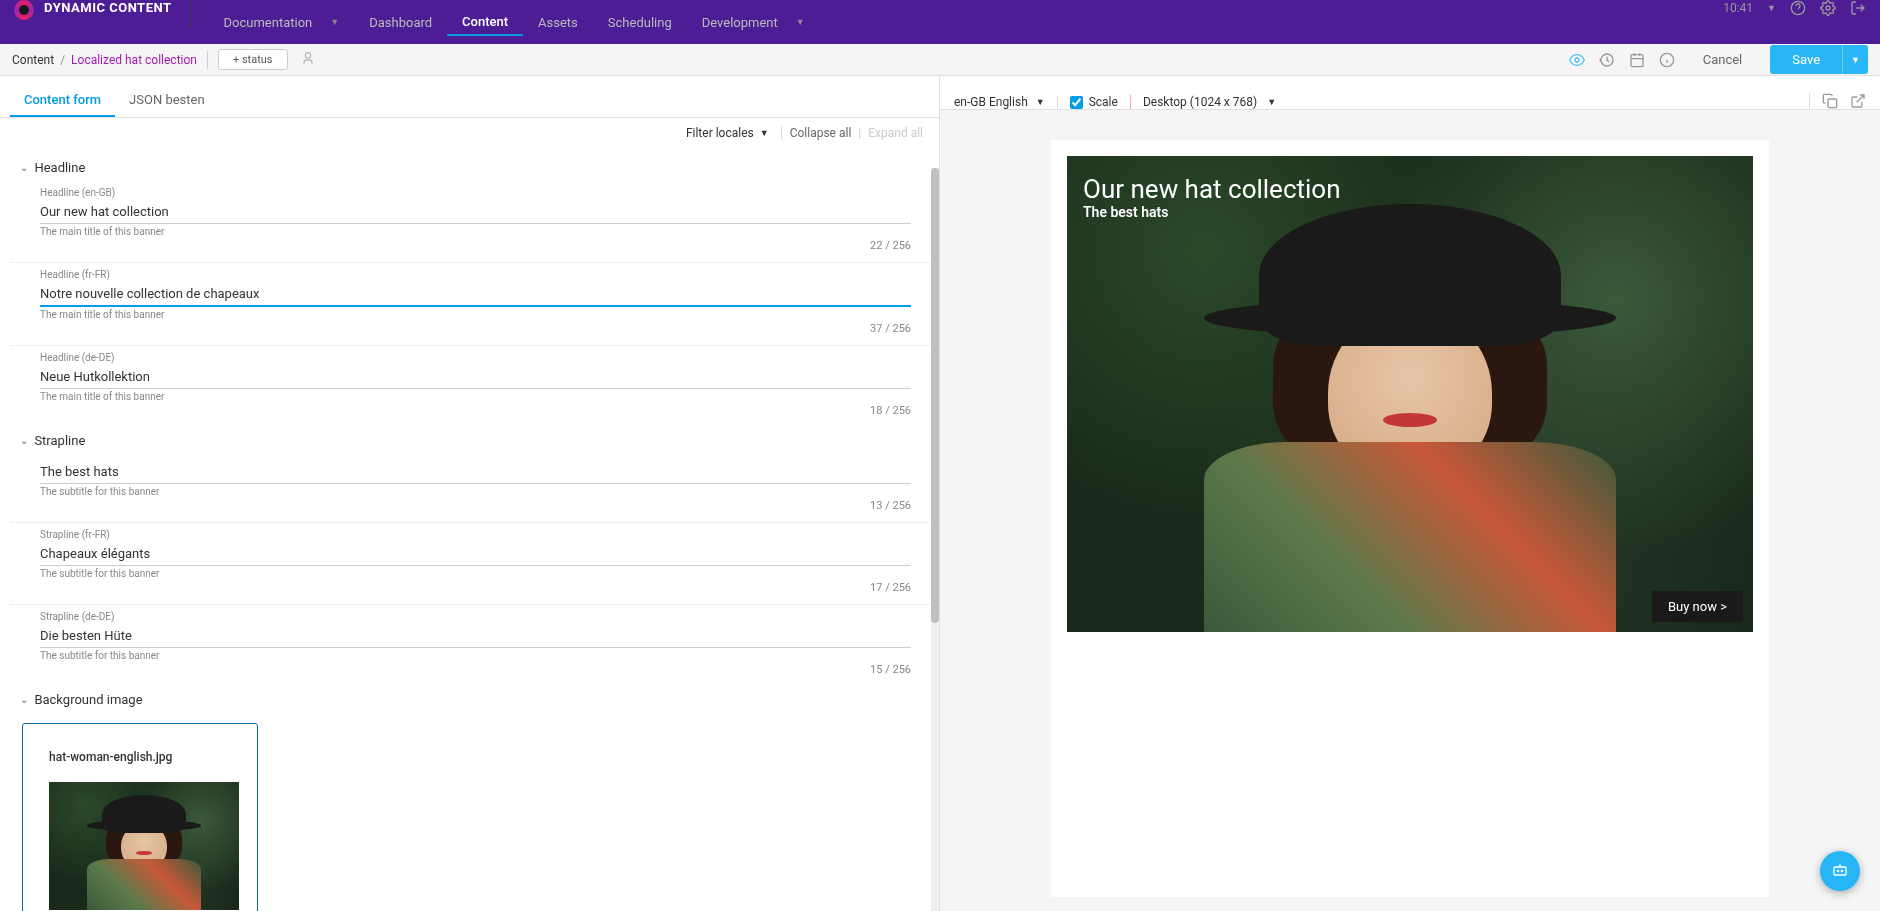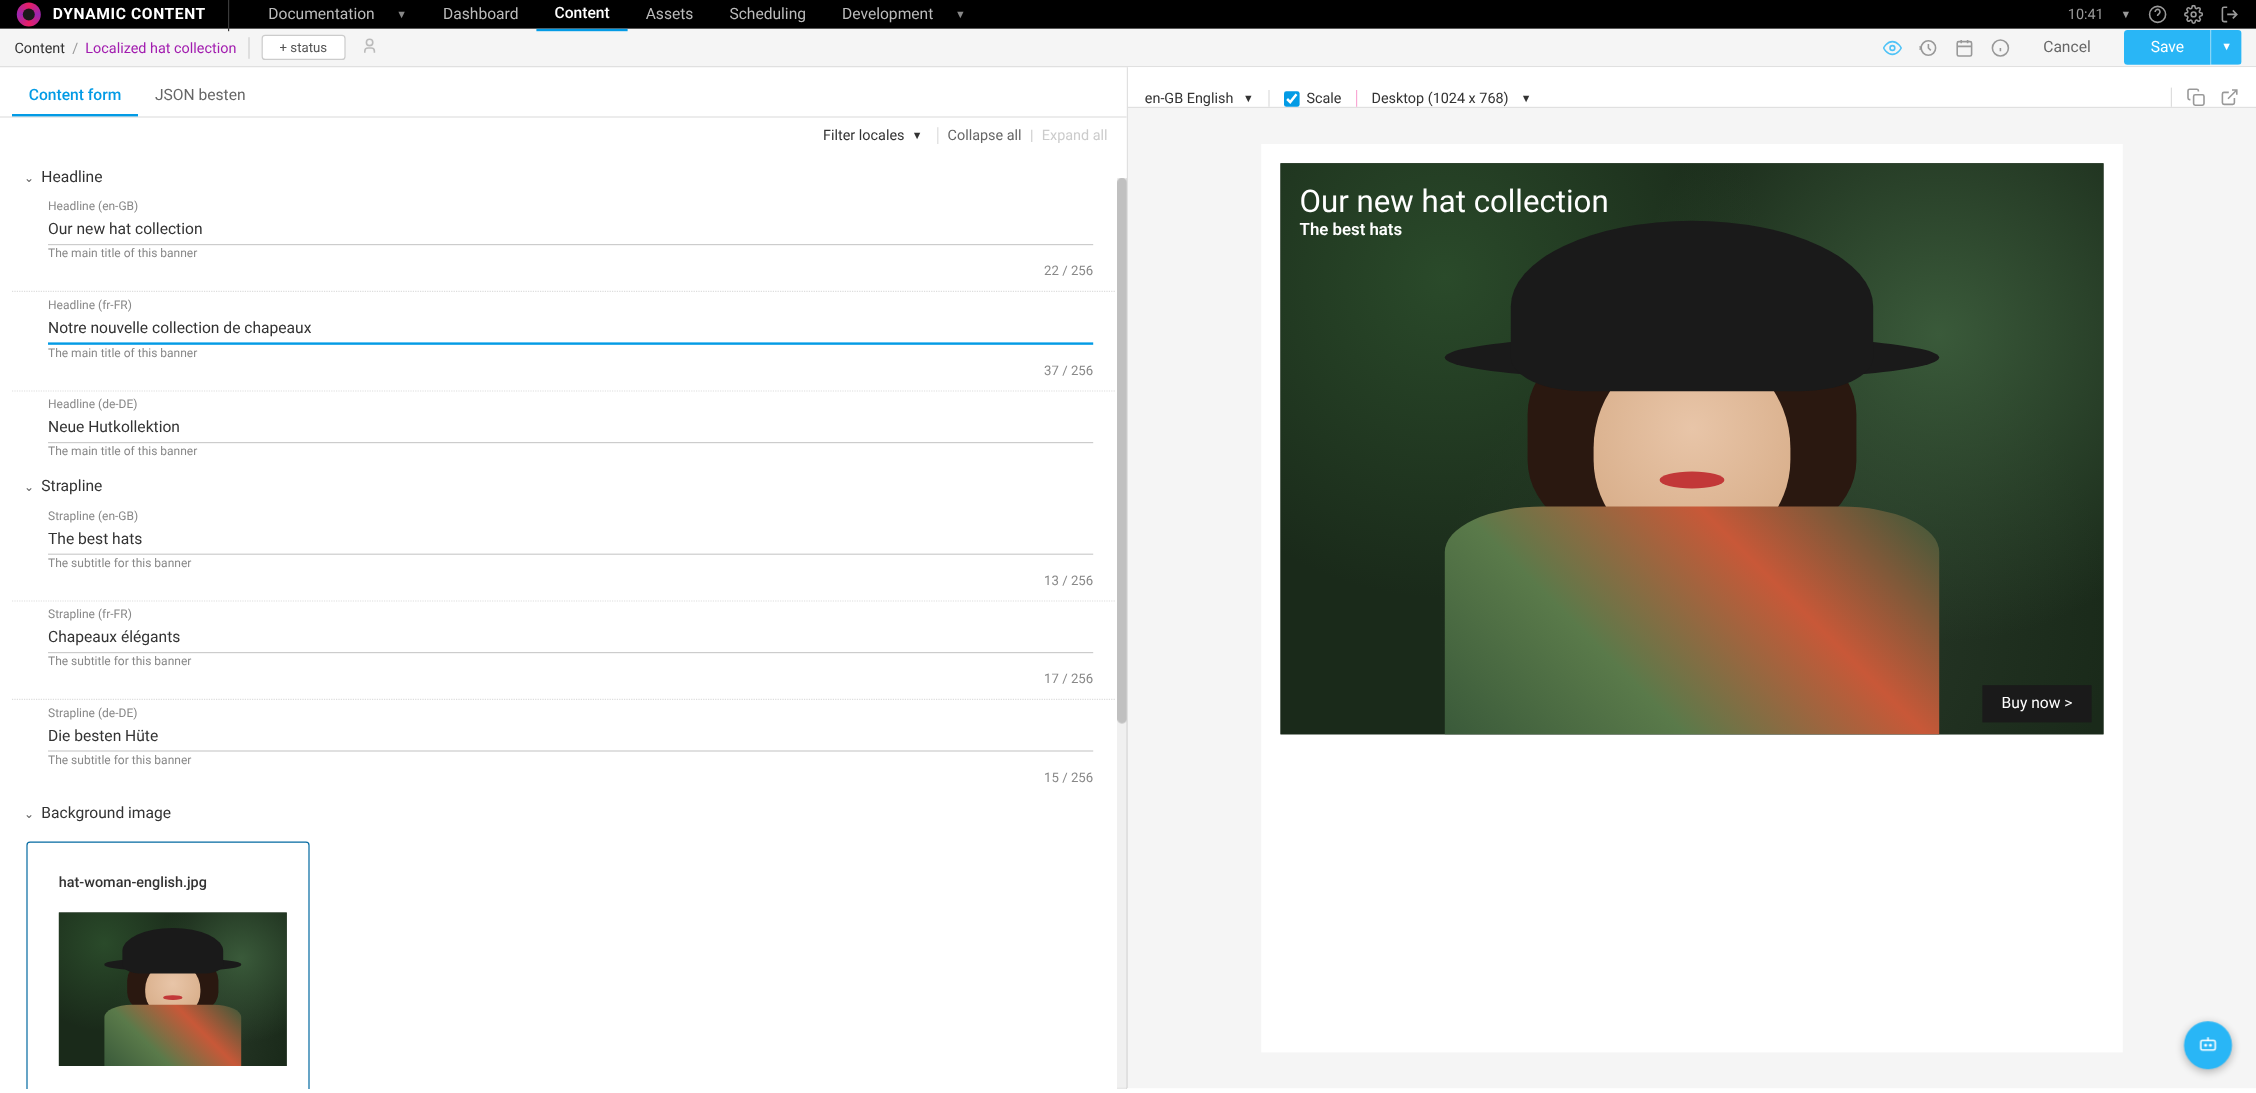--- a/index.html
+++ b/index.html
@@ -1,17 +1,17 @@
 <!DOCTYPE html>
 <html><head>
 <meta charset="utf-8">
 <style>
 *{box-sizing:border-box;margin:0;padding:0;font-family:-apple-system,BlinkMacSystemFont,'Segoe UI',Roboto,Arial,sans-serif}
 body{background:#fff;font-size:13px;color:#333;overflow:hidden}
-.topbar{height:24px;background:#000000;display:flex;align-items:center;padding:0 14px;color:#ccc}
+.topbar{height:44px;background:#4c1d95;display:flex;align-items:flex-start;padding:0 14px;color:#ccc}
 .logo{width:20px;height:20px;margin-right:10px;background:conic-gradient(#e91e63,#9c27b0,#e91e63,#9c27b0,#e91e63);border-radius:50%;position:relative}
 .logo::after{content:'';position:absolute;inset:5px;background:#1a1a1a;border-radius:50%}
 .brand{font-size:13px;font-weight:700;letter-spacing:0.5px;color:#fff}
 .topbar .divider{width:1px;height:28px;background:#3a3a3a;margin:0 18px}
 .topnav{display:flex;align-items:center;height:100%}
 .topnav-item{padding:0 15px;height:28px;display:flex;align-items:center;cursor:pointer;color:#bbb;font-size:13px}
 .topnav-item.active{color:#fff;border-bottom:2px solid #039be5;font-weight:500}
 .topnav-item .chev{margin-left:18px;font-size:9px;color:#888}
 .topbar-right{margin-left:auto;display:flex;align-items:center;gap:14px;color:#999}
 .topbar-right .time{font-size:12px}
@@ -207,30 +207,30 @@
           <div class="field-label">Headline (fr-FR)</div>
           <input class="field-input highlight" value="Notre nouvelle collection de chapeaux" style="">
           <div class="field-help">The main title of this banner</div>
           <div class="field-count">37 / 256</div>
         </div>
         <hr class="field-sep">
         <div class="field">
           <div class="field-label">Headline (de-DE)</div>
           <input class="field-input" value="Neue Hutkollektion" style="">
           <div class="field-help">The main title of this banner</div>
+          <div class="field-count">18 / 256</div>
         </div>
       </div>
 
       <div class="section">
         <div class="section-header">
           <span class="chev">⌄</span>
           <span class="section-title">Strapline</span>
         </div>
         <div class="field">
-          <div class="field-label">Strapline (en-GB)</div>
           <input class="field-input" value="The best hats" style="">
           <div class="field-help">The subtitle for this banner</div>
           <div class="field-count">13 / 256</div>
         </div>
         <hr class="field-sep">
         <div class="field">
           <div class="field-label">Strapline (fr-FR)</div>
           <input class="field-input" value="Chapeaux élégants" style="">
           <div class="field-help">The subtitle for this banner</div>
           <div class="field-count">17 / 256</div>

